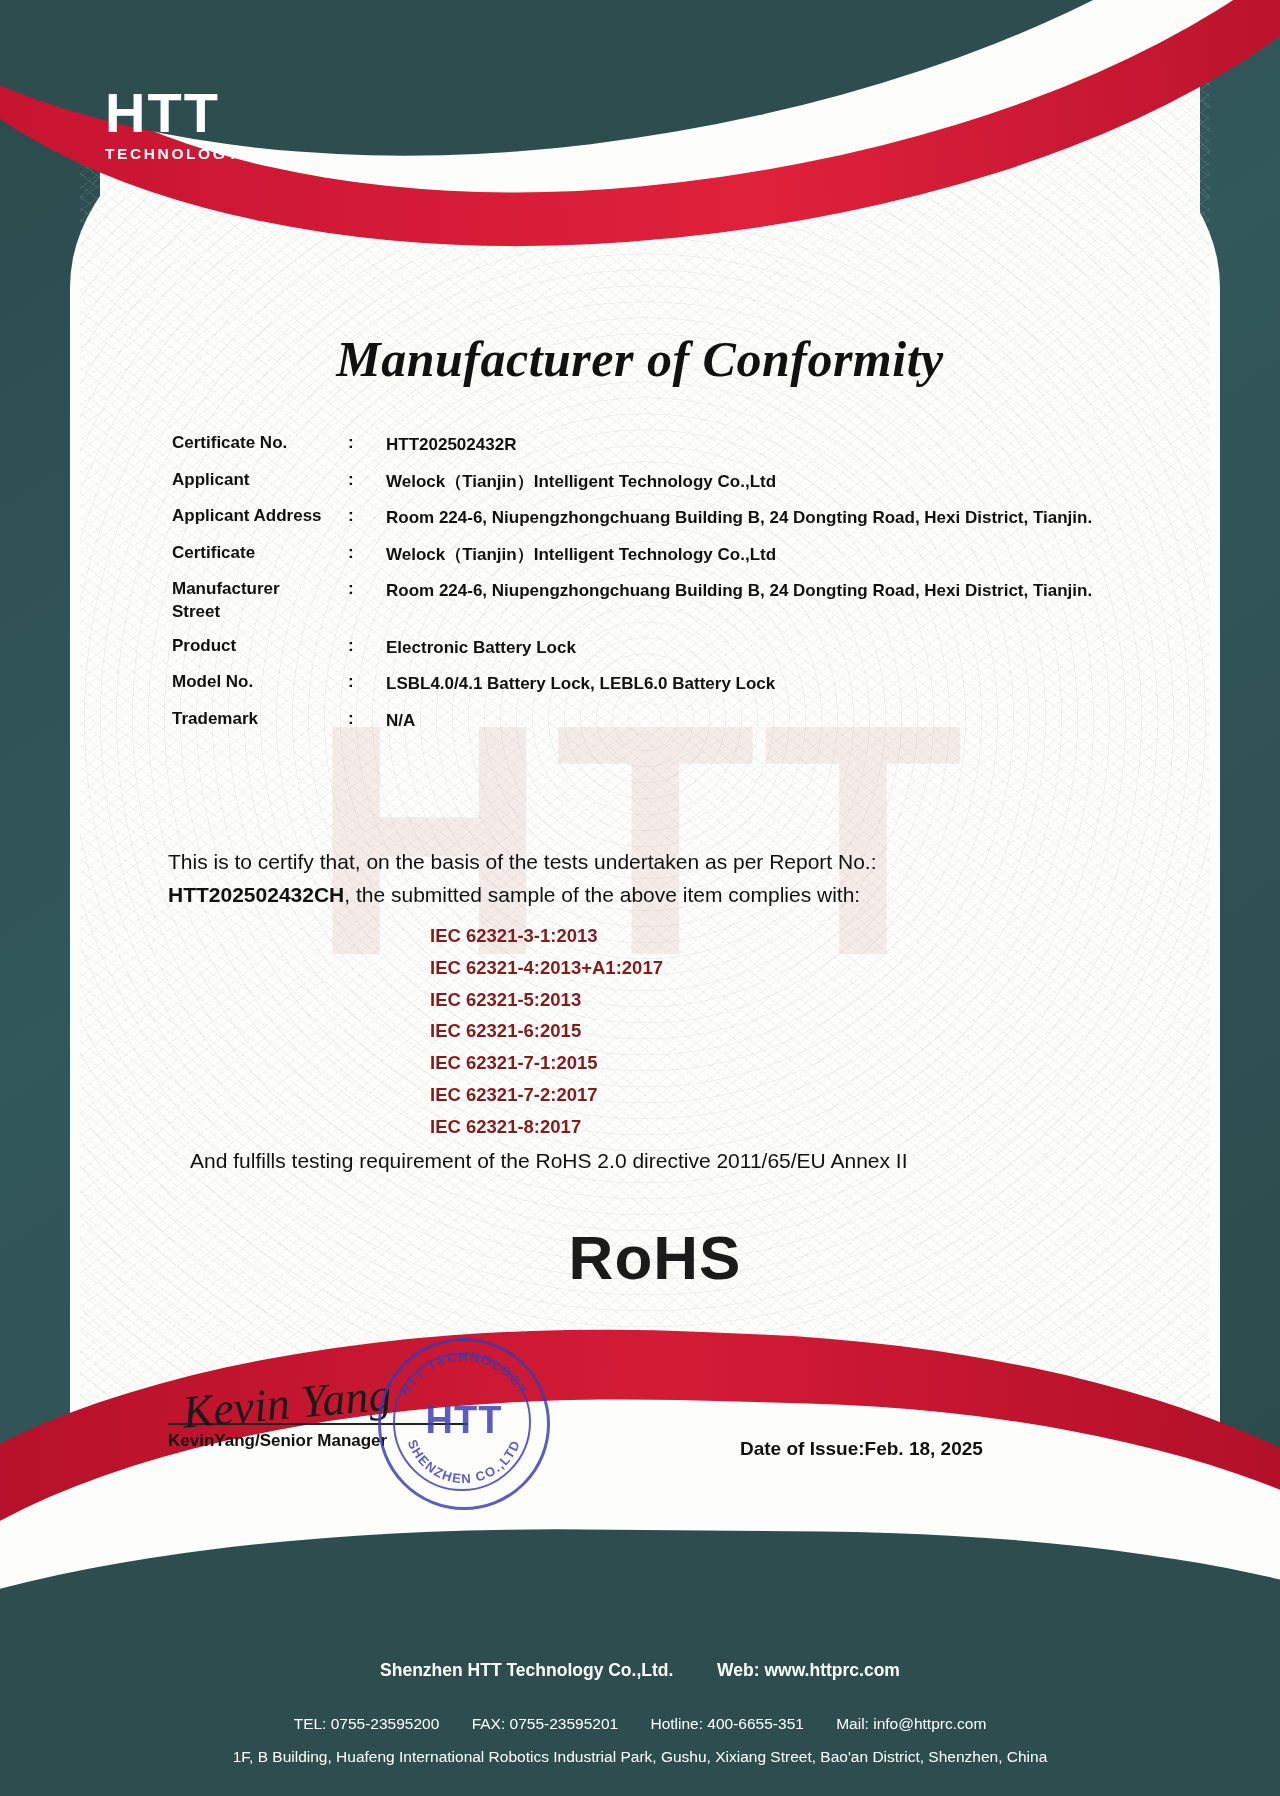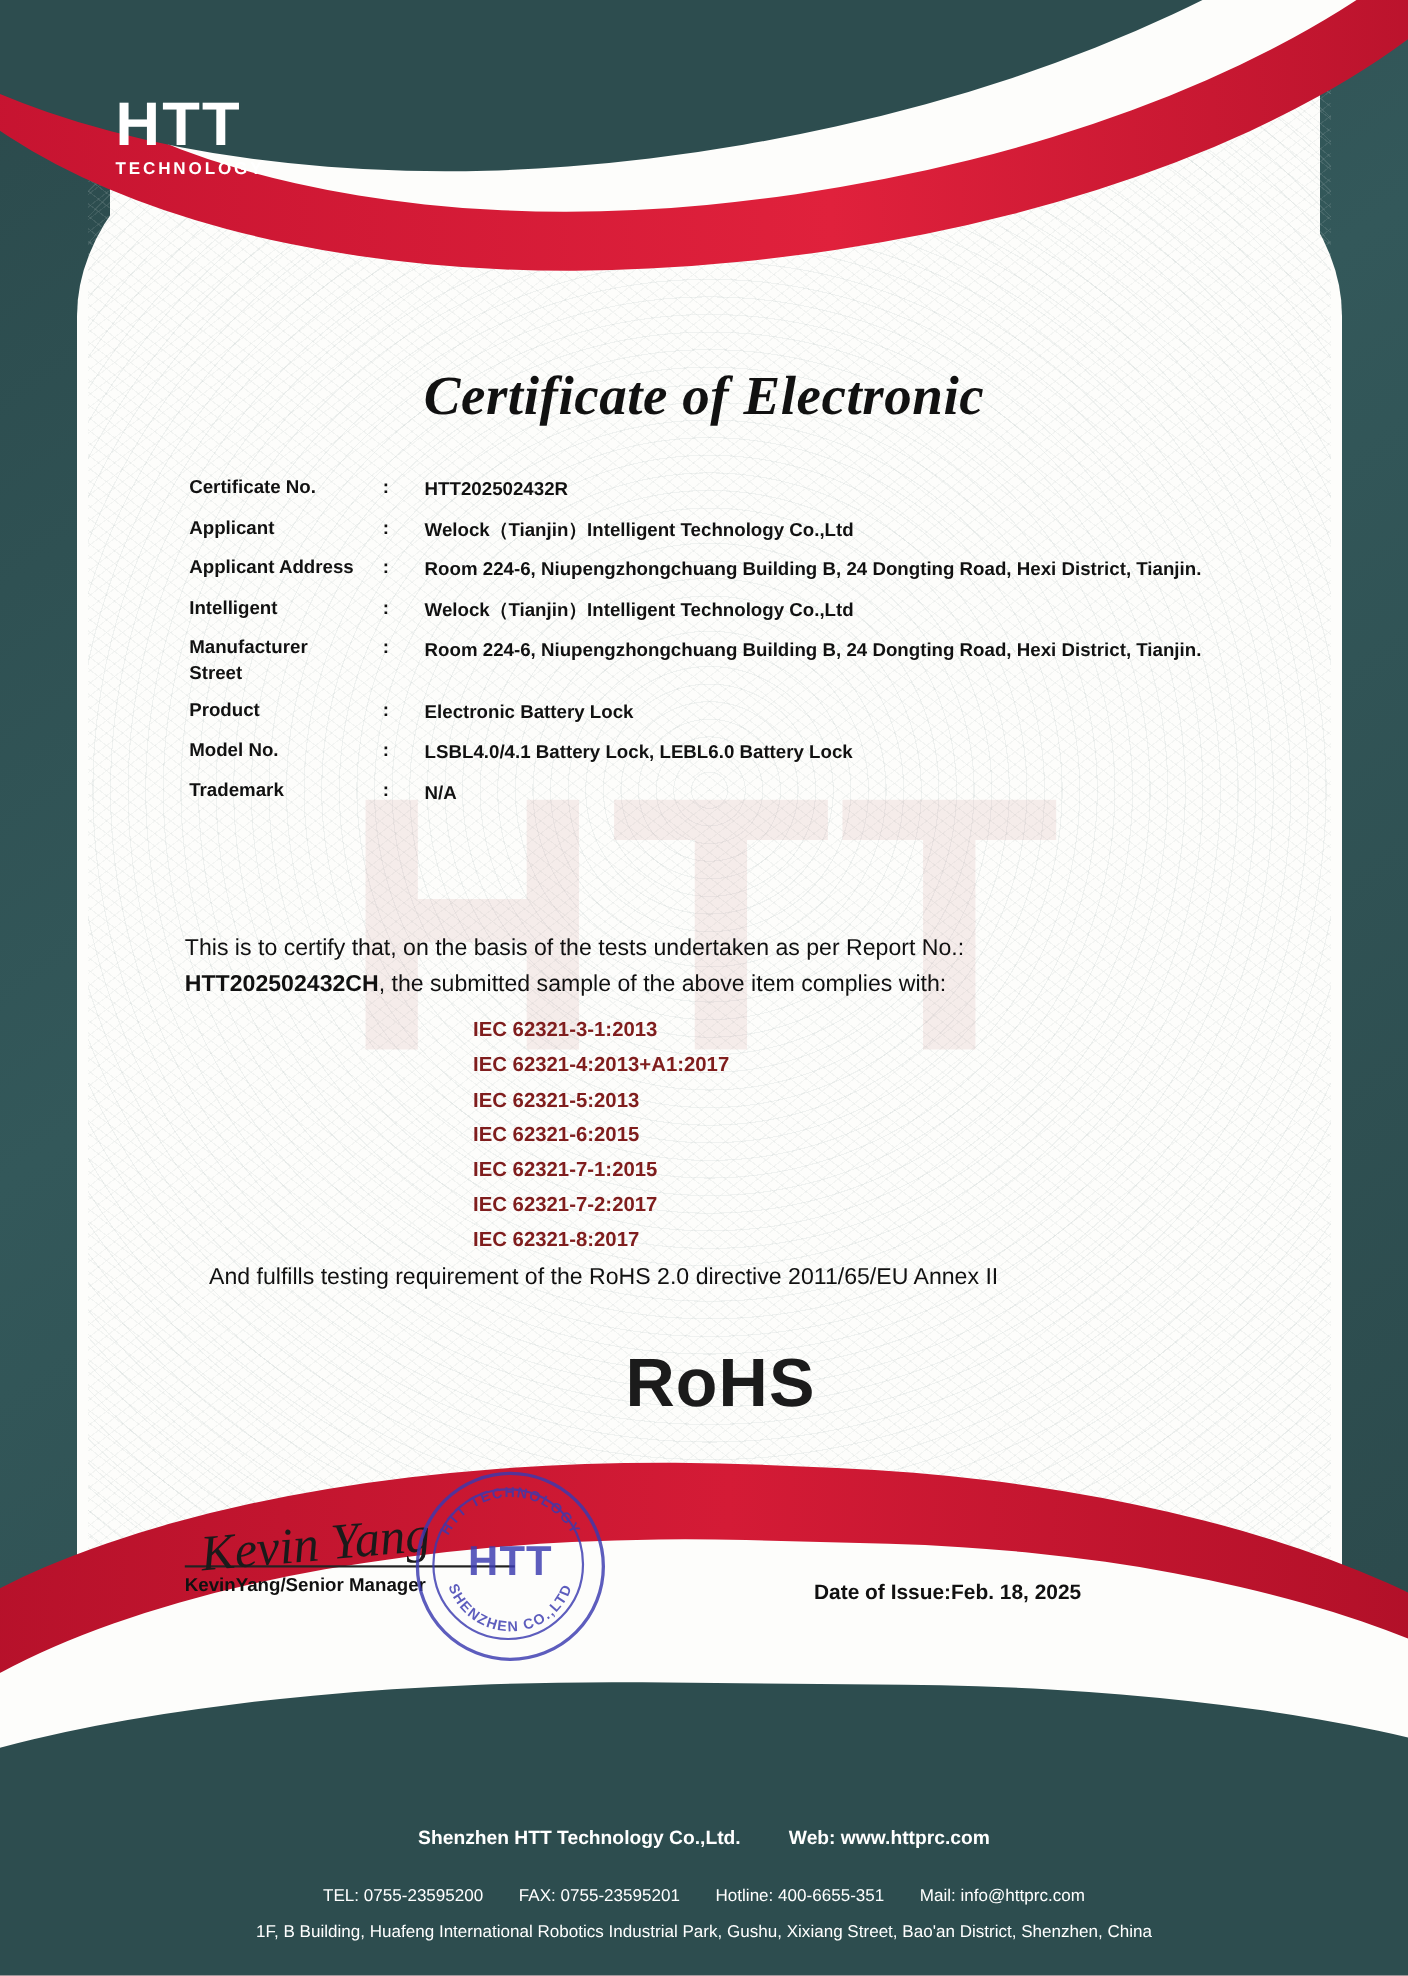--- a/index.html
+++ b/index.html
@@ -416,40 +416,40 @@
   <div class="swoosh-top-white"></div>
   <div class="swoosh-top-dark"></div>
 
   <div class="logo">
     <div class="logo-main">HTT</div>
     <div class="logo-sub">TECHNOLOGY</div>
   </div>
 
   <div class="content">
 
-    <div class="cert-title">Certificate of Electronic</div>
+    <div class="cert-title">Manufacturer of Conformity</div>
 
     <div class="fields">
       <div class="field-row">
         <div class="field-label">Certificate No.</div>
         <div class="field-colon">:</div>
         <div class="field-value">HTT202502432R</div>
       </div>
       <div class="field-row">
         <div class="field-label">Applicant</div>
         <div class="field-colon">:</div>
         <div class="field-value">Welock（Tianjin）Intelligent Technology Co.,Ltd</div>
       </div>
       <div class="field-row">
         <div class="field-label">Applicant Address</div>
         <div class="field-colon">:</div>
         <div class="field-value">Room 224-6, Niupengzhongchuang Building B, 24 Dongting Road, Hexi District, Tianjin.</div>
       </div>
       <div class="field-row">
-        <div class="field-label">Intelligent</div>
+        <div class="field-label">Certificate</div>
         <div class="field-colon">:</div>
         <div class="field-value">Welock（Tianjin）Intelligent Technology Co.,Ltd</div>
       </div>
       <div class="field-row">
         <div class="field-label">Manufacturer Street</div>
         <div class="field-colon">:</div>
         <div class="field-value">Room 224-6, Niupengzhongchuang Building B, 24 Dongting Road, Hexi District, Tianjin.</div>
       </div>
       <div class="field-row">
         <div class="field-label">Product</div>

